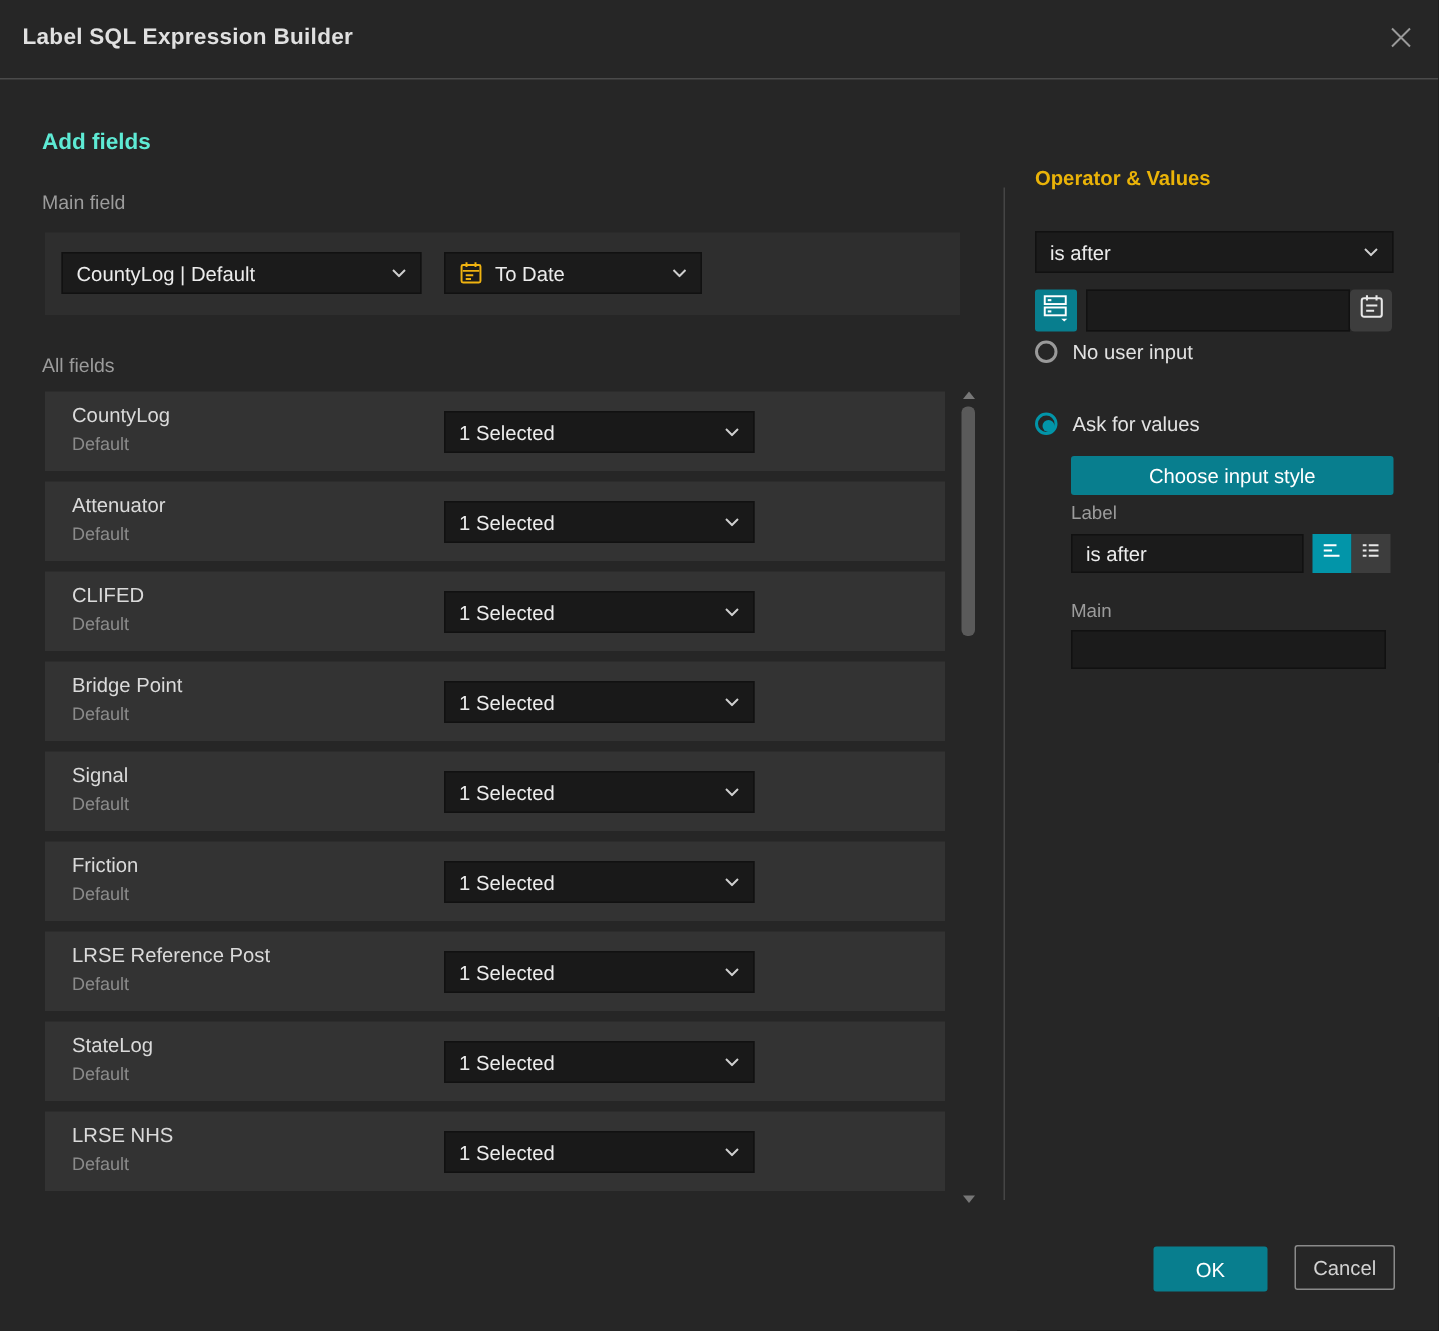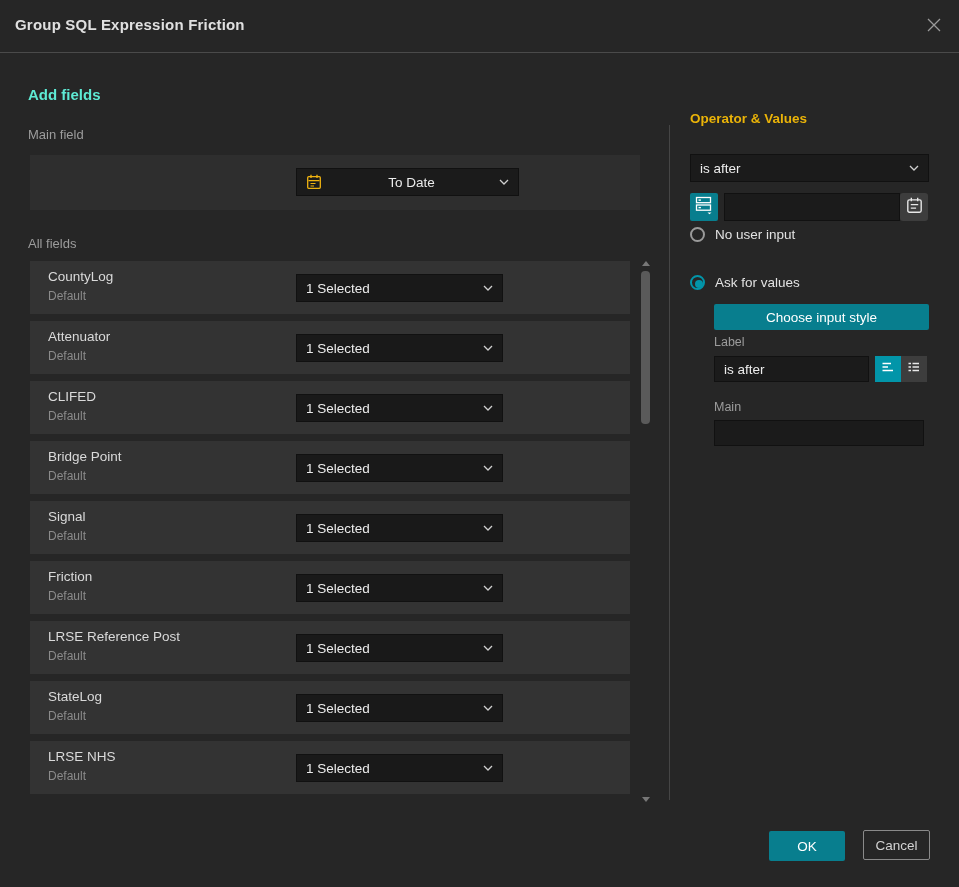--- a/index.html
+++ b/index.html
@@ -51,35 +51,43 @@
   .btn{position:absolute;display:flex;align-items:center;justify-content:center;font-size:13.5px;cursor:pointer;border-radius:2px;}
   .btn-primary{background:#087E8E;color:#fff;}
   .btn-outline{background:transparent;color:#d2d2d2;border:1px solid #8a8a8a;}
 </style>
 </head>
 <body>
 
 <div id="app">
 
   <div class="hdr">
-    <div class="hdr-title">Group SQL Expression Friction</div>
+    <div class="hdr-title">Label SQL Expression Builder</div>
     <div class="close-btn">
       <span>
         <svg width="18" height="18" viewBox="0 0 18 18">
             <path d="M3 3 L15 15 M15 3 L3 15" stroke="#9a9a9a" stroke-width="1.3" fill="none"></path>
           </svg>
       </span>
     </div>
   </div>
 
   <div class="sec-title" style="left:28px;top:86px;">Add fields</div>
   <div class="sub-label" style="left:28px;top:127px;">Main field</div>
 
   <div class="panel" style="left:30px;top:155px;width:610px;height:55px;">
-    <div class="ctl" style="left:266px;top:13px;width:223px;height:28px;text-align:center;">
+    <div class="ctl" style="left:11px;top:13px;width:240px;height:28px;">
+      <span class="grow">CountyLog | Default</span>
+      <span class="chev">
+        <svg width="10" height="6" viewBox="0 0 10 6">
+            <path d="M1 1 L5 5 L9 1" stroke="#cfcfcf" stroke-width="1.3" fill="none"></path>
+          </svg>
+      </span>
+    </div>
+    <div class="ctl" style="left:266px;top:13px;width:172px;height:28px;">
       <span style="margin-right:8px;display:flex;">
         <svg width="16" height="16" viewBox="0 0 16 16">
           <rect x="1.7" y="2.7" width="12.6" height="11.6" rx="1" stroke="#F0B310" stroke-width="1.3" fill="none"></rect>
           <path d="M5 0.8 L5 4 M11 0.8 L11 4" stroke="#F0B310" stroke-width="1.3"></path>
           <path d="M2.5 6.6 L13.5 6.6 M4.5 9.5 L9.5 9.5 M4.5 12 L8 12" stroke="#F0B310" stroke-width="1.2"></path>
         </svg>
       </span>
       <span class="grow">To Date</span>
       <span class="chev">
         <svg width="10" height="6" viewBox="0 0 10 6">

